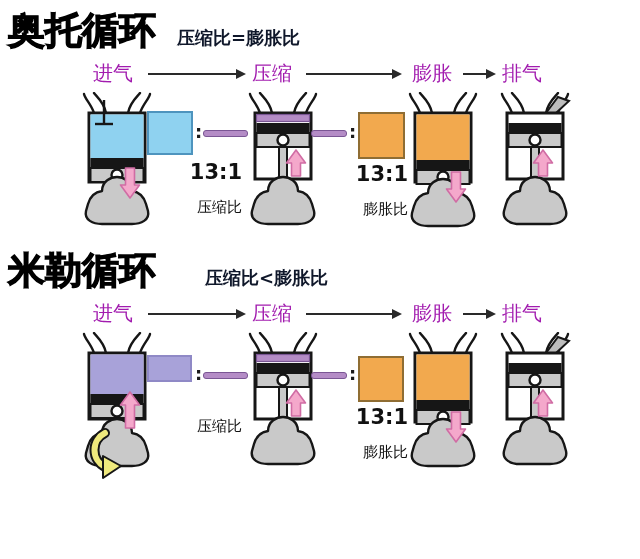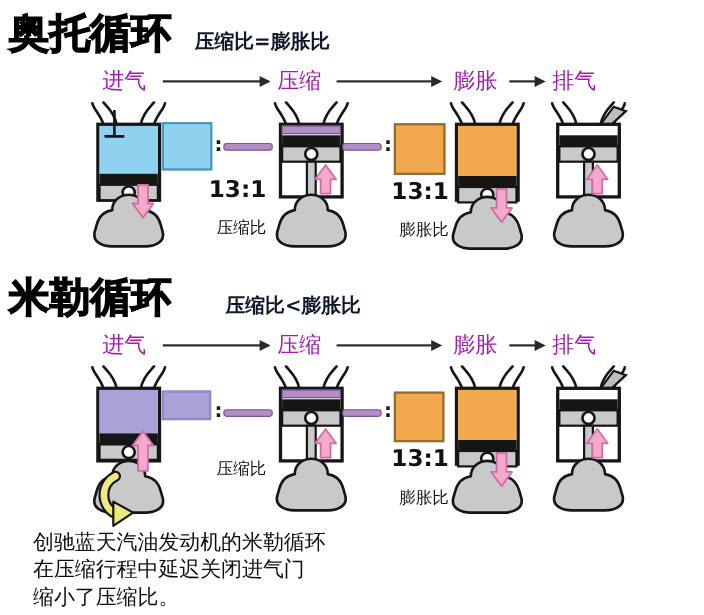--- a/index.html
+++ b/index.html
@@ -227,19 +227,14 @@
   <div class="abs swatch" style="left: 358px; top: 356px; width: 46px; height: 46px; background: rgb(242, 169, 78); border: 2px solid rgb(143, 109, 51);" id="sw-miller-expansion"></div>
 
   <div class="abs ratio" style="left:148px;top:403px;">
     <div class="lab">压缩比</div>
   </div>
   <div class="abs ratio" style="left:314px;top:405px;">
     <div class="val">13:1</div>
     <div class="lab">膨胀比</div>
   </div>
 
-  <div class="abs caption" style="left:30px;top:481px;">
-    <div>创驰蓝天汽油发动机的米勒循环</div>
-    <div>在压缩行程中延迟关闭进气门</div>
-    <div>缩小了压缩比。</div>
-  </div>
 
 </div>
 
 </body></html>

